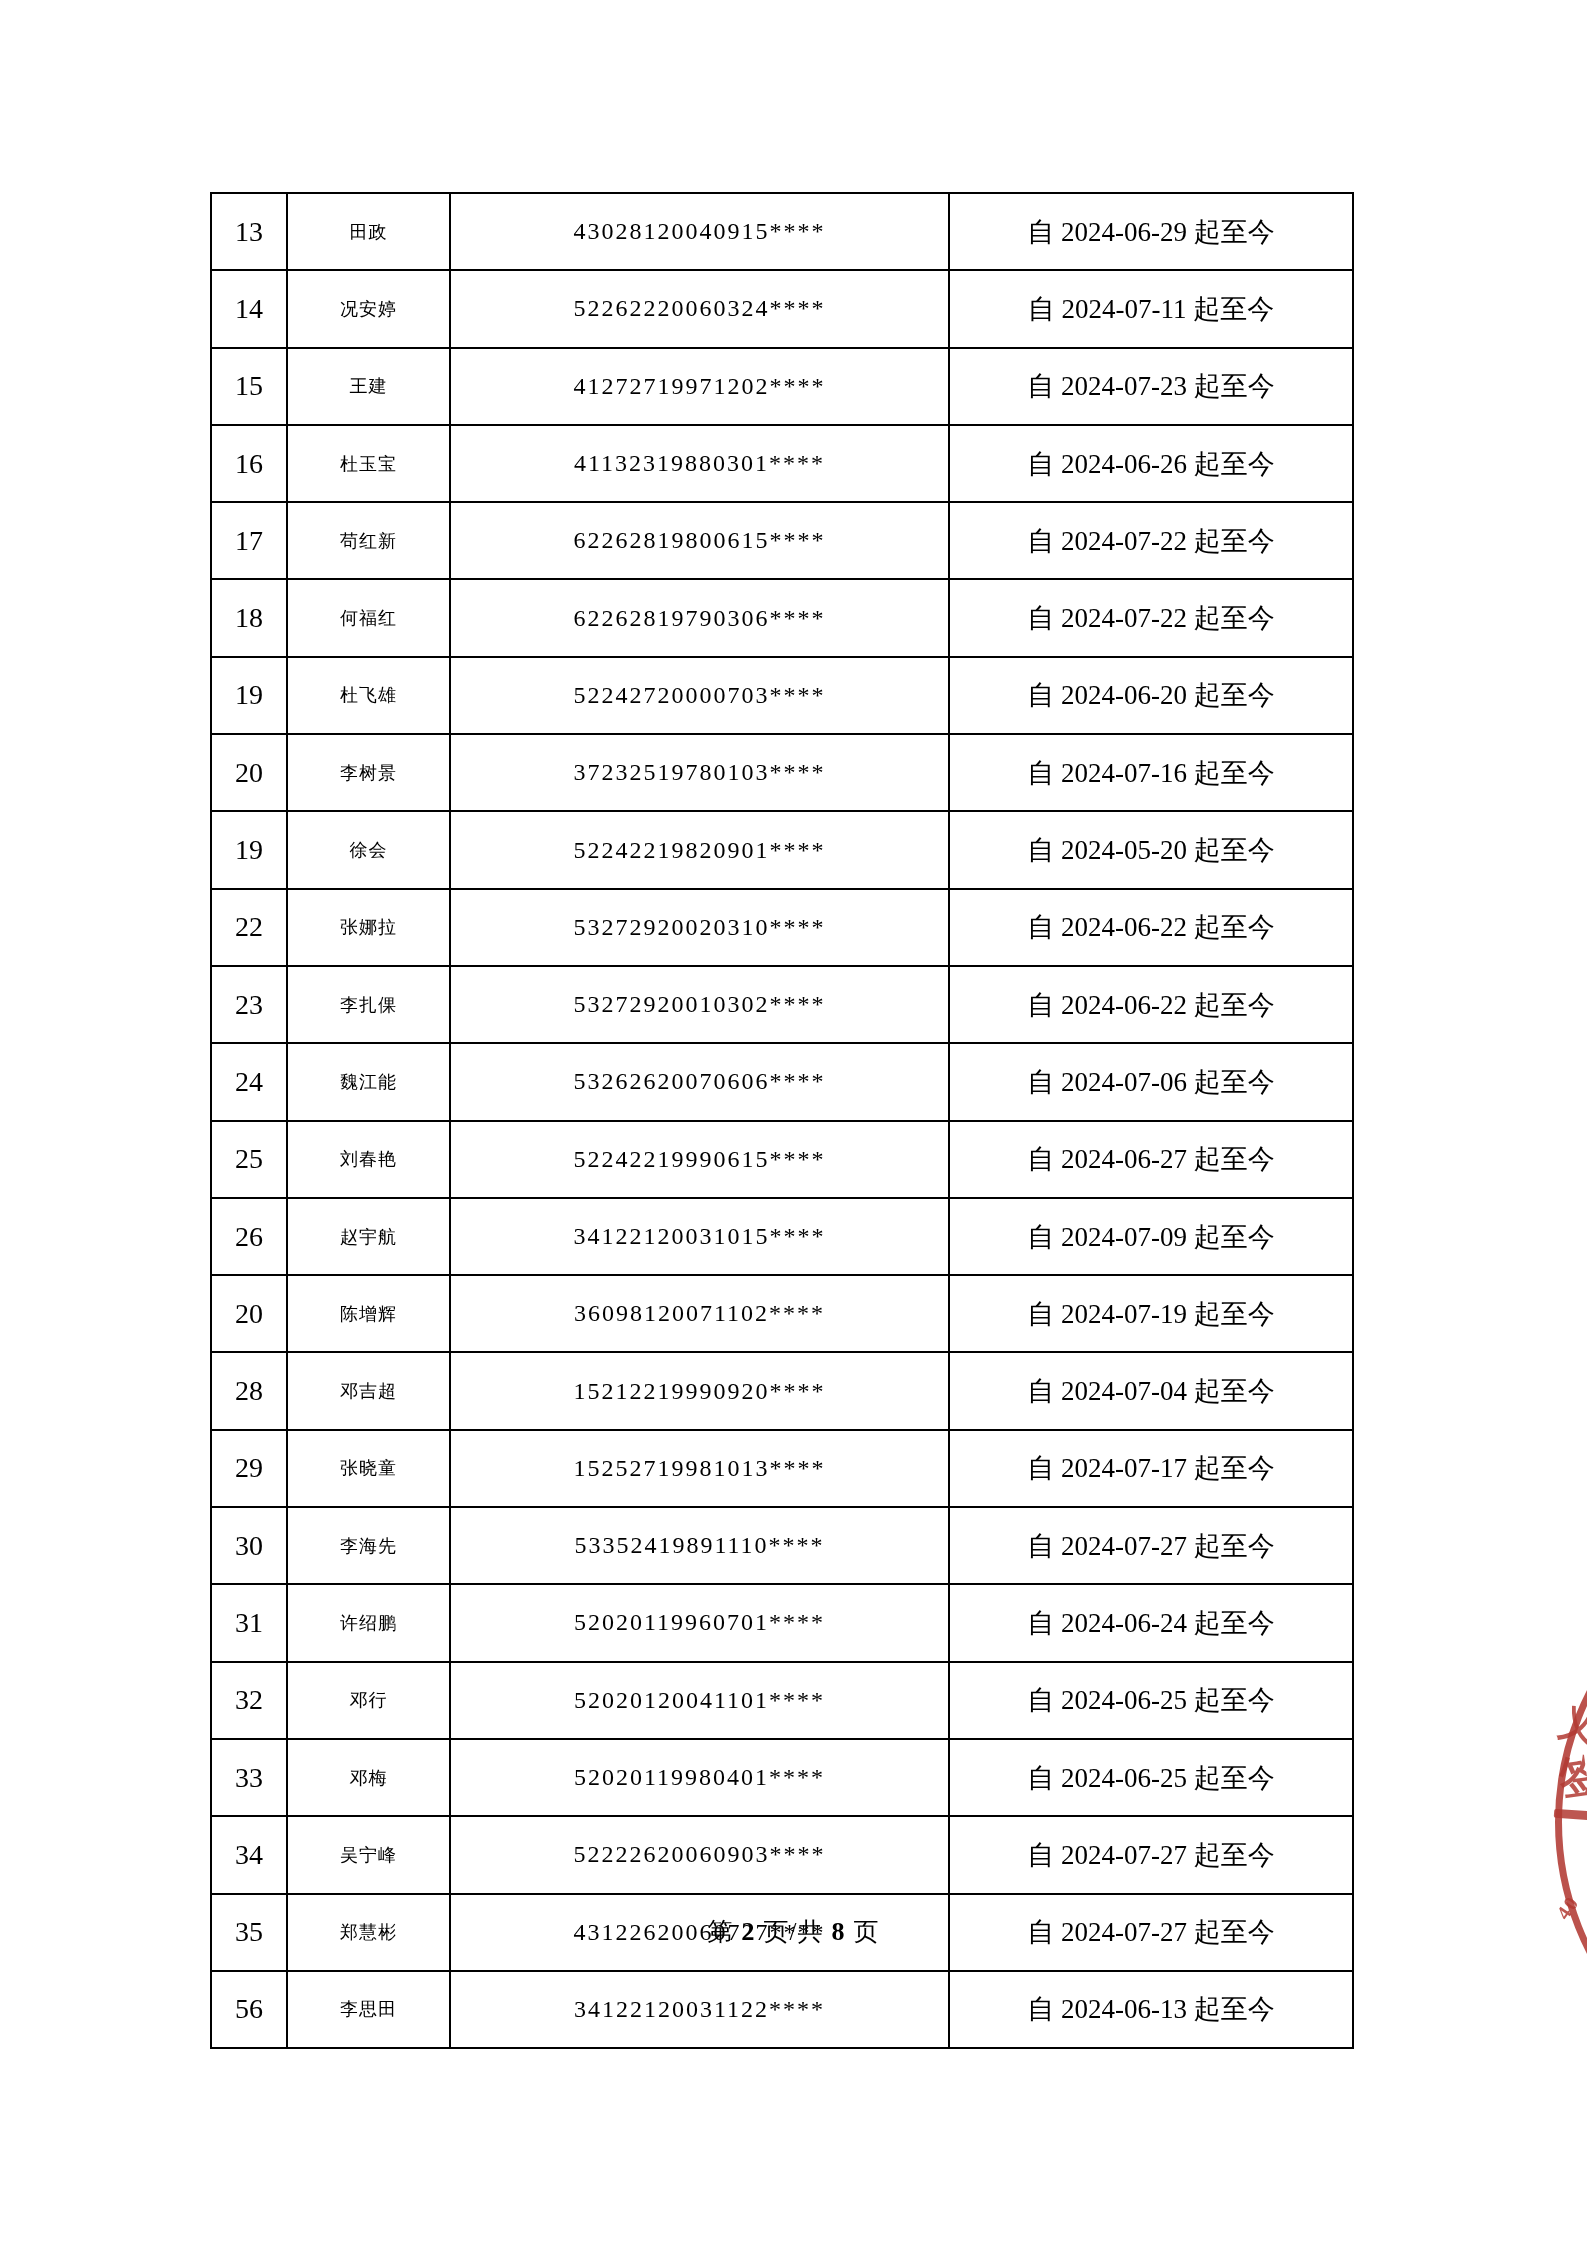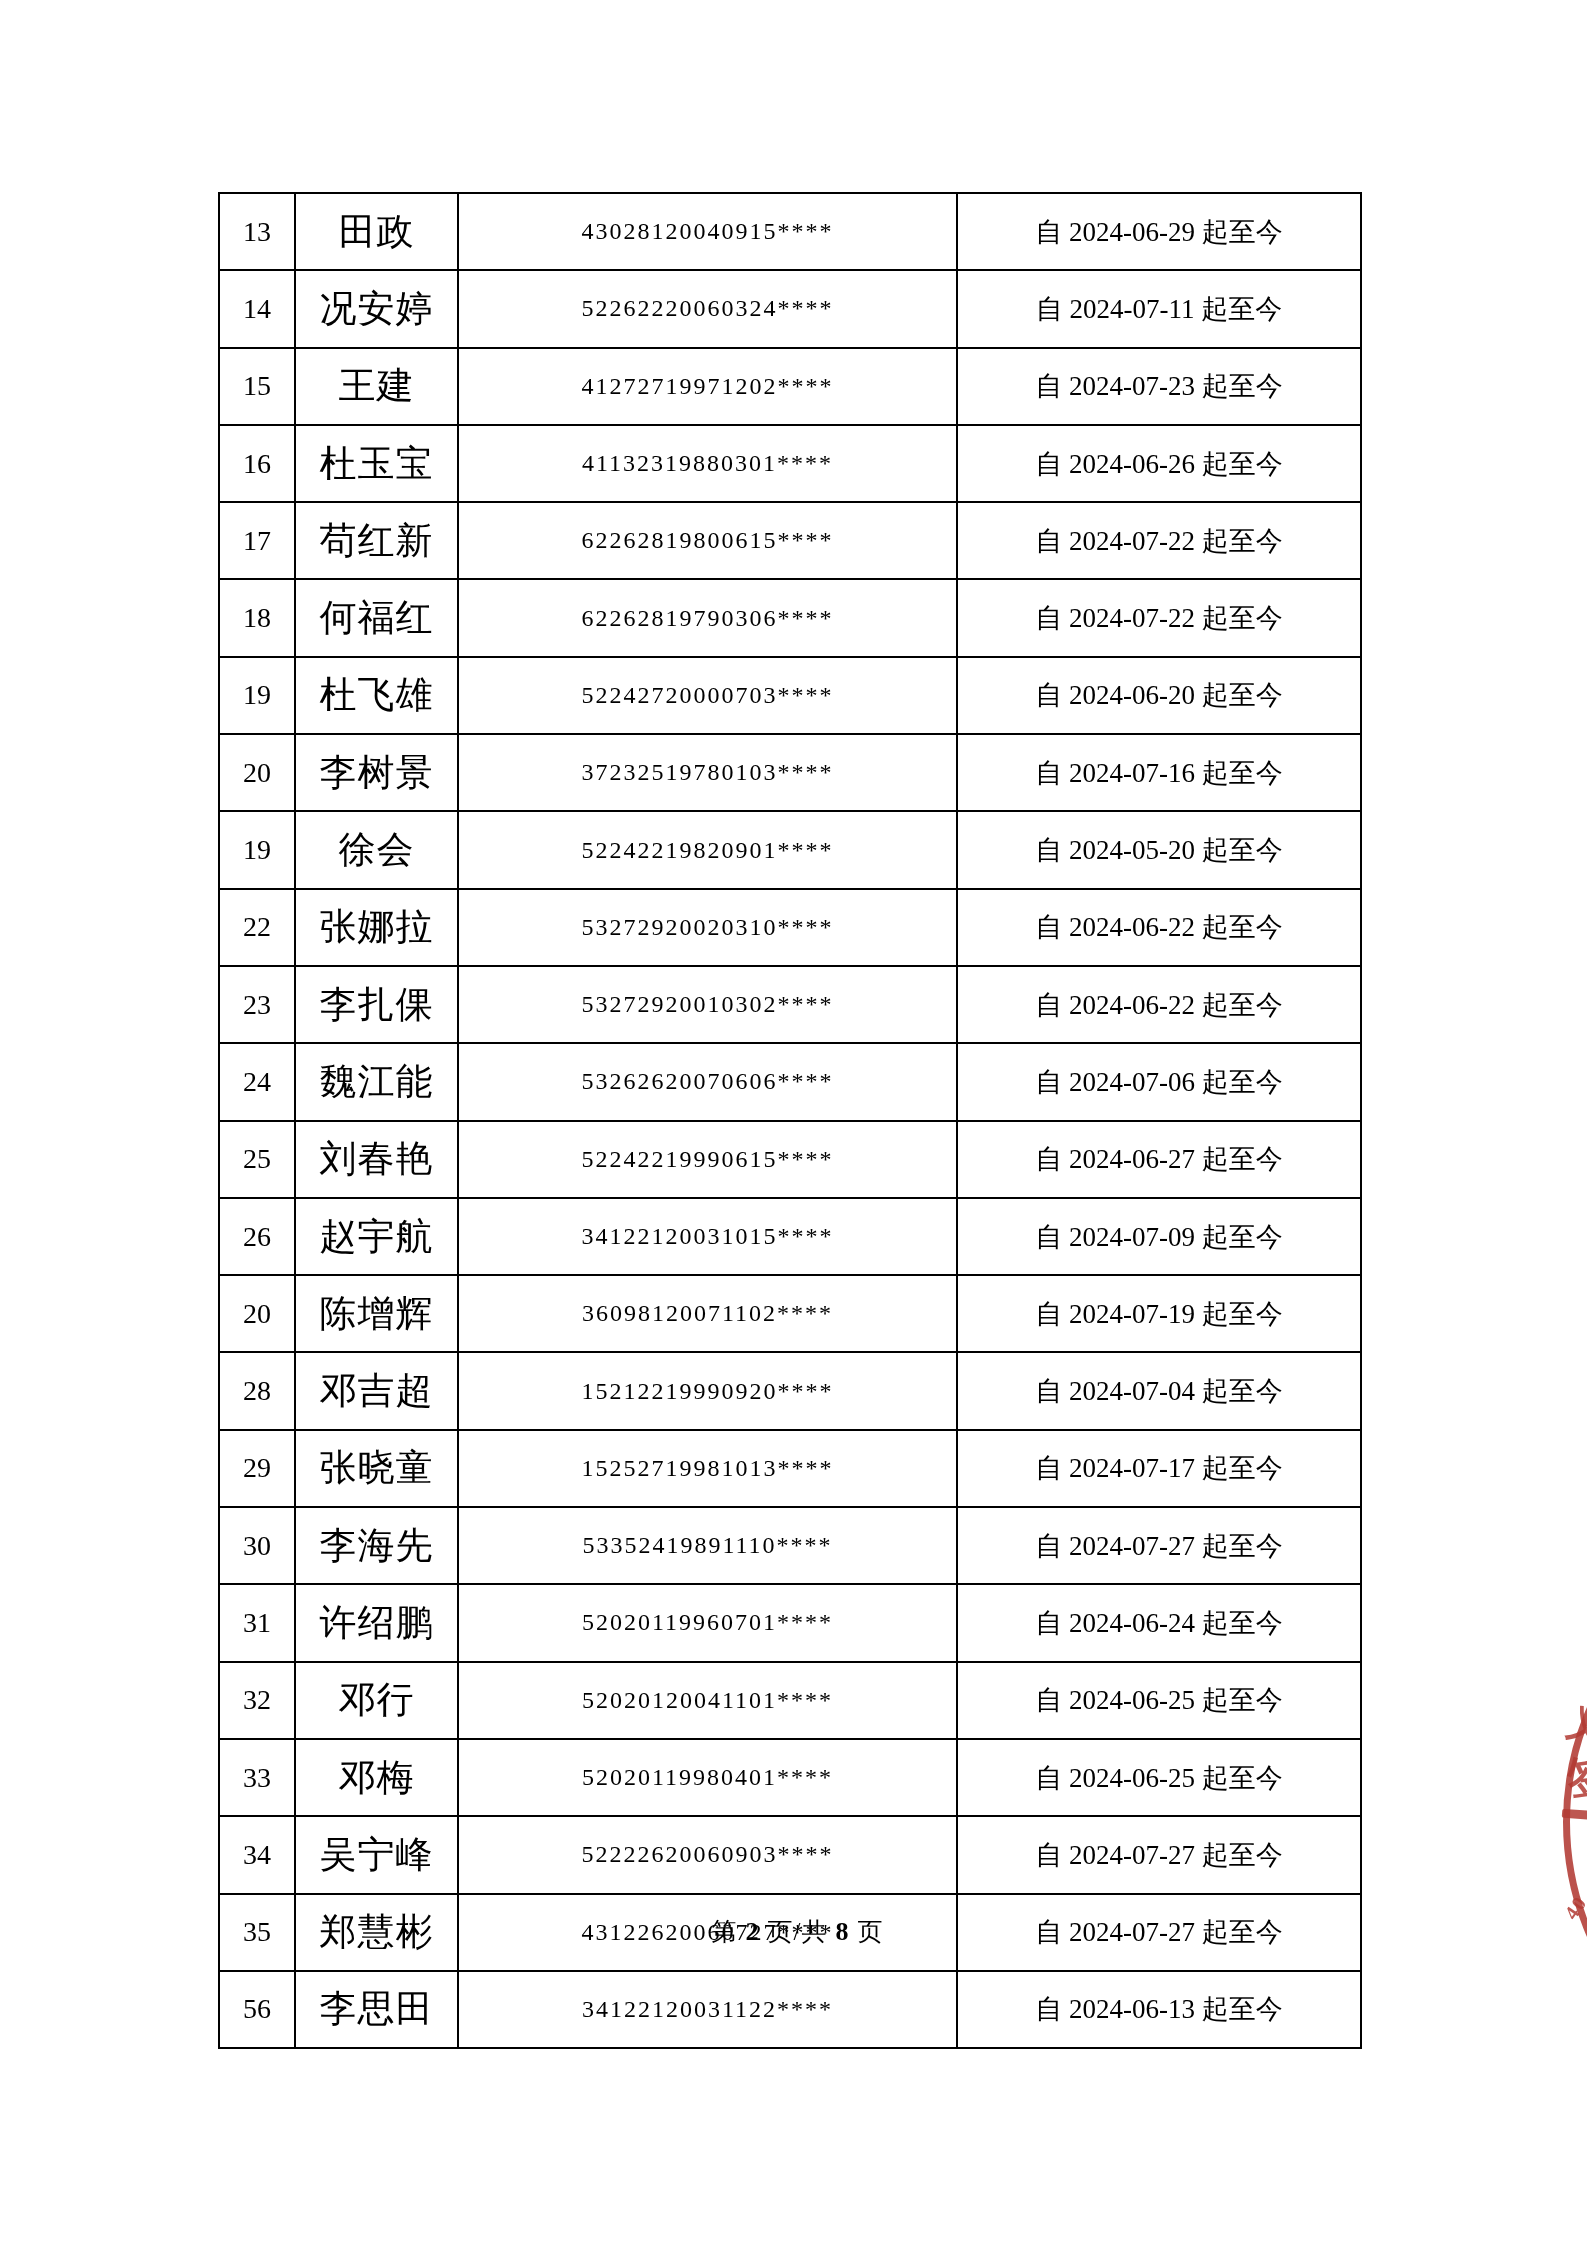--- a/index.html
+++ b/index.html
@@ -4,39 +4,39 @@
 <style>
   html,body{margin:0;padding:0;}
   body{
     width:1587px;height:2245px;
     background:#ffffff;
     position:relative;
     overflow:hidden;
     font-family:"Liberation Serif","DejaVu Serif",serif;
     color:#000;
   }
-  .page{position:absolute;inset:0;margin-left:8px;}
+  .page{position:absolute;inset:0;}
   table.roster{
     position:absolute;
     left:210px;top:192px;
     width:1142px;
     border-collapse:collapse;
     table-layout:fixed;
   }
   table.roster td{
     border:2px solid #000;
     height:75.3px;
     text-align:center;
     vertical-align:middle;
     padding:0;
     white-space:nowrap;
     overflow:hidden;
   }
   td.c-idx{font-size:28px;}
-  td.c-name{font-size:37px;letter-spacing:1px;}
+  td.c-name{font-size:18px;letter-spacing:1px;}
   td.c-id{font-size:24px;letter-spacing:2px;}
   td.c-period{font-size:27px;font-family:Liberation Serif, serif;}
   .footer{
     position:absolute;
     left:0;right:0;
     top:1912px;
     height:40px;line-height:40px;
     text-align:center;
     font-size:25px;
     letter-spacing:1px;

